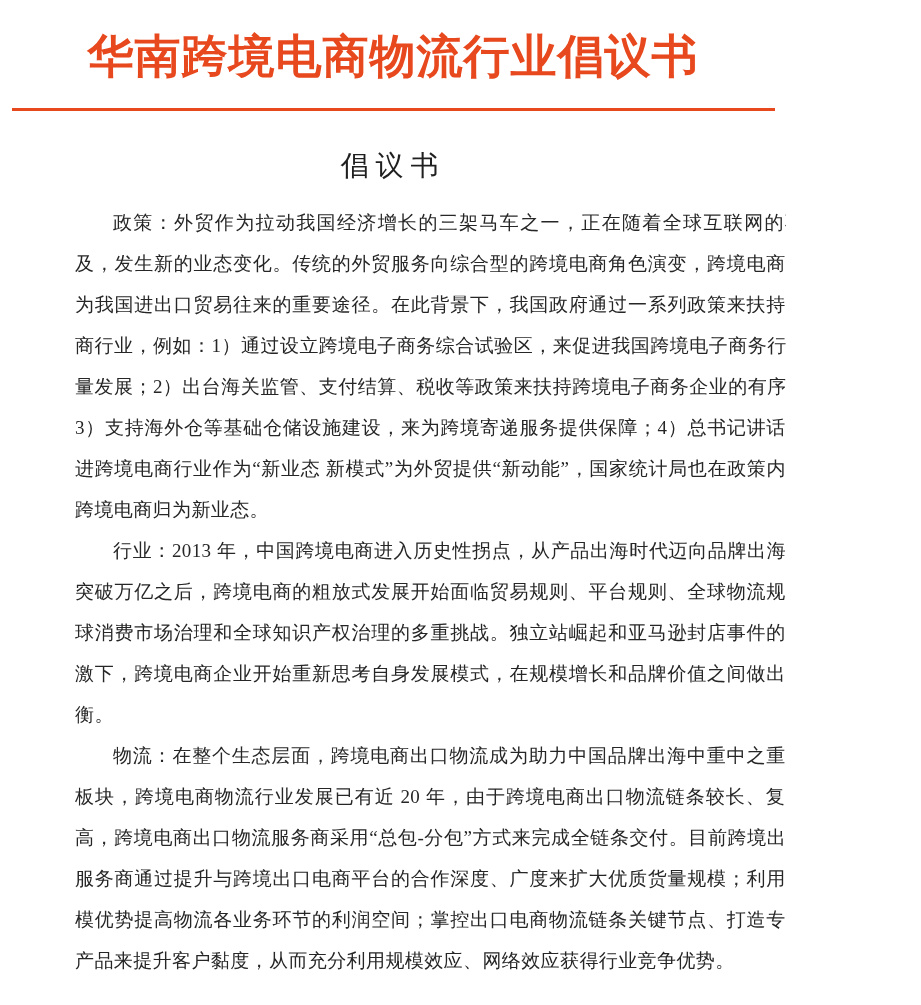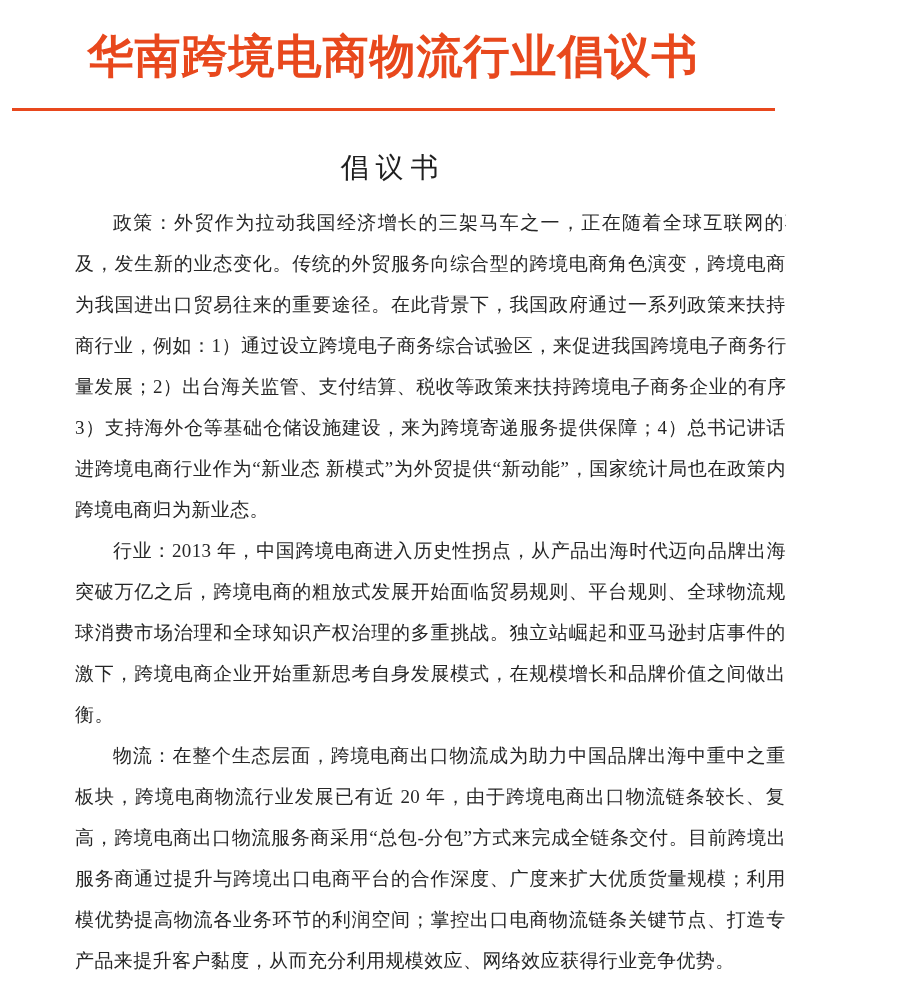--- a/index.html
+++ b/index.html
@@ -32,21 +32,21 @@
     margin: 22px auto 0 auto;
   }
   .subtitle {
     margin: 40px 0 0 0;
     text-align: center;
     color: #1f1f1f;
     font-weight: normal;
     font-size: 28px;
     line-height: 34px;
     letter-spacing: 7px;
-    font-family: Liberation Serif, serif;
+    font-family: Liberation Mono, monospace;
   }
   .body-text {
     width: 770px;
     margin: 17px 76px 0 75px;
     color: #262626;
     font-size: 19px;
     line-height: 41px;
     letter-spacing: 0.4px;
     text-align: justify;
   }

